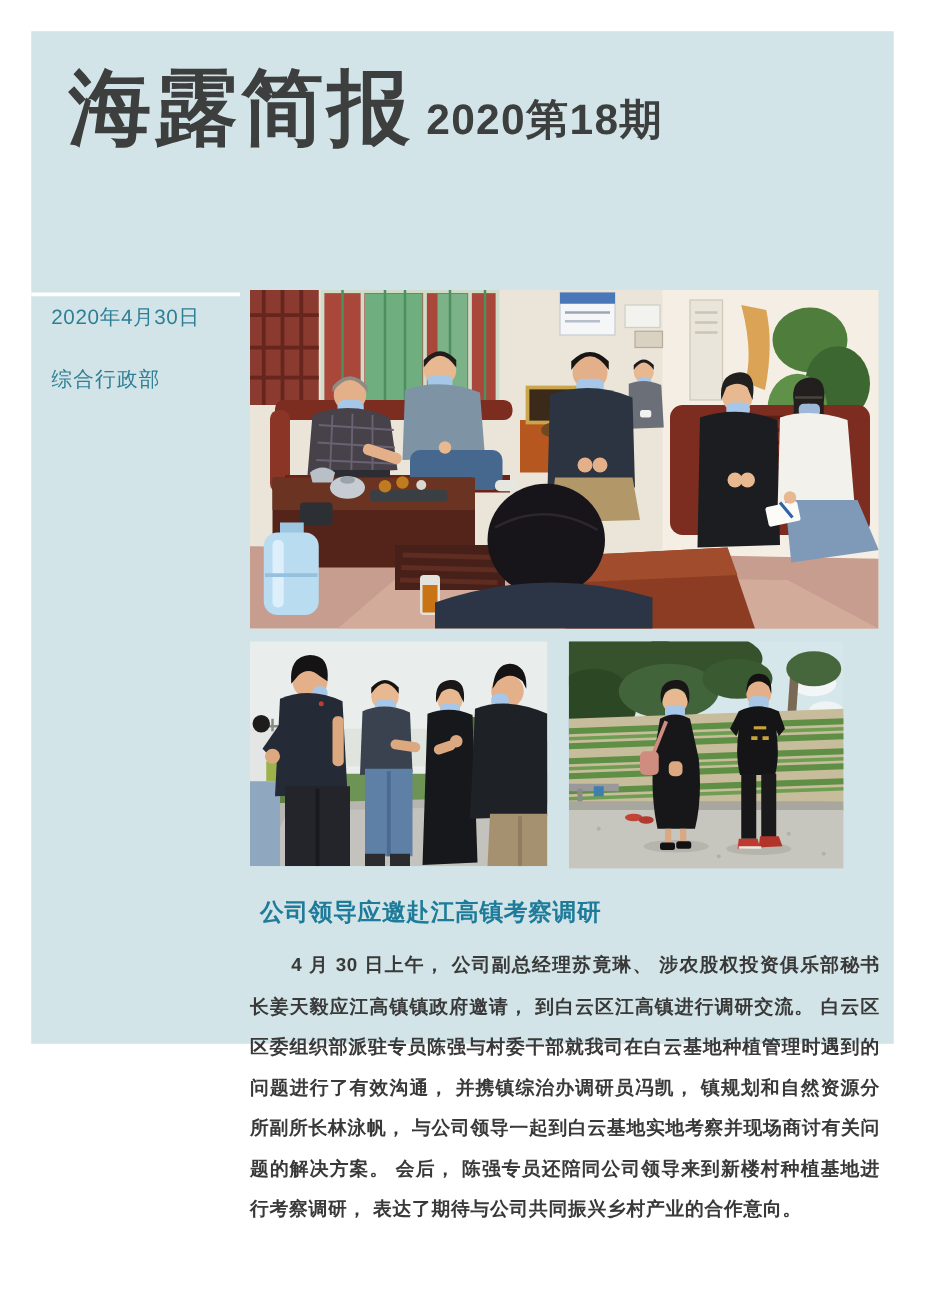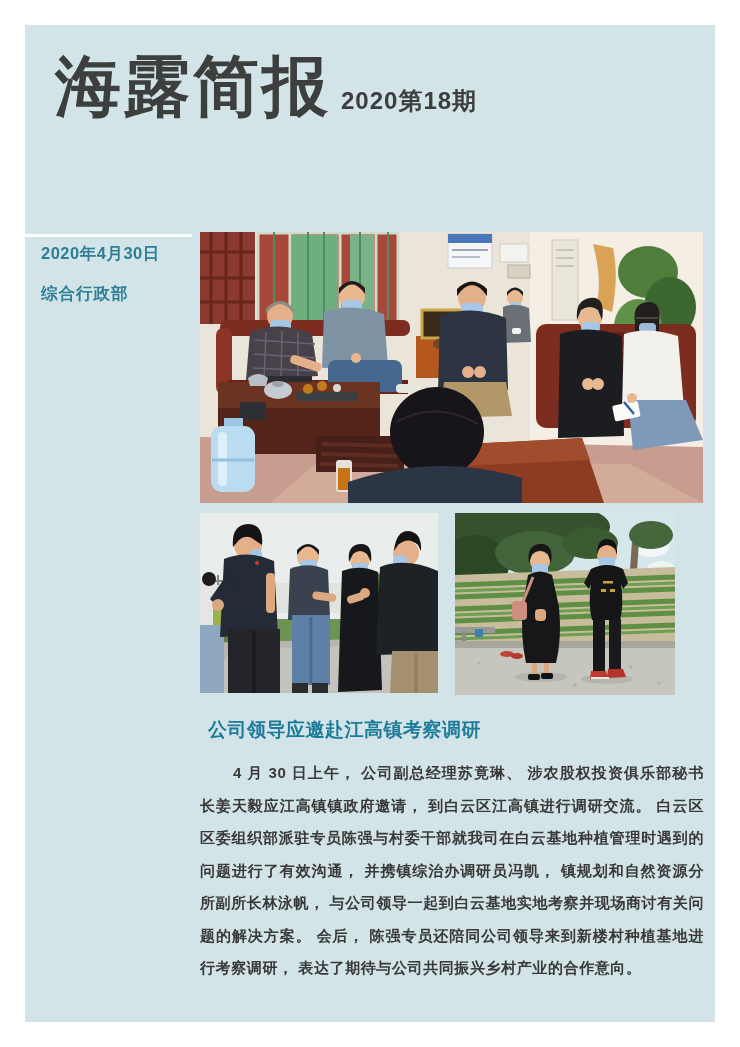--- a/index.html
+++ b/index.html
@@ -1,41 +1,41 @@
 <!DOCTYPE html>
 <html><head>
 <meta charset="utf-8">
 <style>
   html,body{margin:0;padding:0;}
   body{
     width:740px;height:1047px;background:#ffffff;position:relative;
     font-family:"Liberation Sans",sans-serif;overflow:hidden;
   }
   .page{
-    position:absolute;left:25px;top:25px;width:690px;height:997px;
+    position:absolute;left:25px;top:25px;width:690px;height:810px;
     background:#d2e4e7;
   }
   .masthead{
     position:absolute;left:30px;top:28px;display:flex;align-items:flex-end;
     color:#3d3e3e;white-space:nowrap;
   }
   .masthead .title{
     font-size:66px;font-weight:bold;line-height:1.0;letter-spacing:3px;margin:0;
   }
   .masthead .issue{
-    font-size:24px;font-weight:bold;line-height:1.0;margin:0 0 6px 10px;letter-spacing:1px;
+    font-size:34px;font-weight:bold;line-height:1.0;margin:0 0 6px 10px;letter-spacing:1px;
   }
   .sidebar-rule{
     position:absolute;left:0;top:209px;width:167px;height:3px;background:#ffffff;
   }
   .sidebar{
-    position:absolute;left:16px;top:218px;width:150px;color:#2e7f96;font-weight:bold;
+    position:absolute;left:16px;top:218px;width:150px;color:#2e7f96;font-weight:normal;
   }
   .sidebar .side-date{font-size:16.5px;letter-spacing:0.5px;}
-  .sidebar .side-dept{font-size:16.5px;letter-spacing:1px;margin-top:18px;}
+  .sidebar .side-dept{font-size:16.5px;letter-spacing:1px;margin-top:28px;}
   figure{margin:0;padding:0;position:absolute;overflow:hidden;}
   figure svg{display:block;width:100%;height:100%;}
   .photo-main{left:175px;top:207px;width:503px;height:271px;}
   .photo-left{left:175px;top:488px;width:238px;height:180px;}
   .photo-right{left:430px;top:488px;width:220px;height:182px;}
   .article{position:absolute;left:175px;top:684px;width:504px;}
   .article h2{
     margin:8px;font-size:19px;font-weight:bold;color:#1e7b99;letter-spacing:0.5px;
   }
   .article p{

